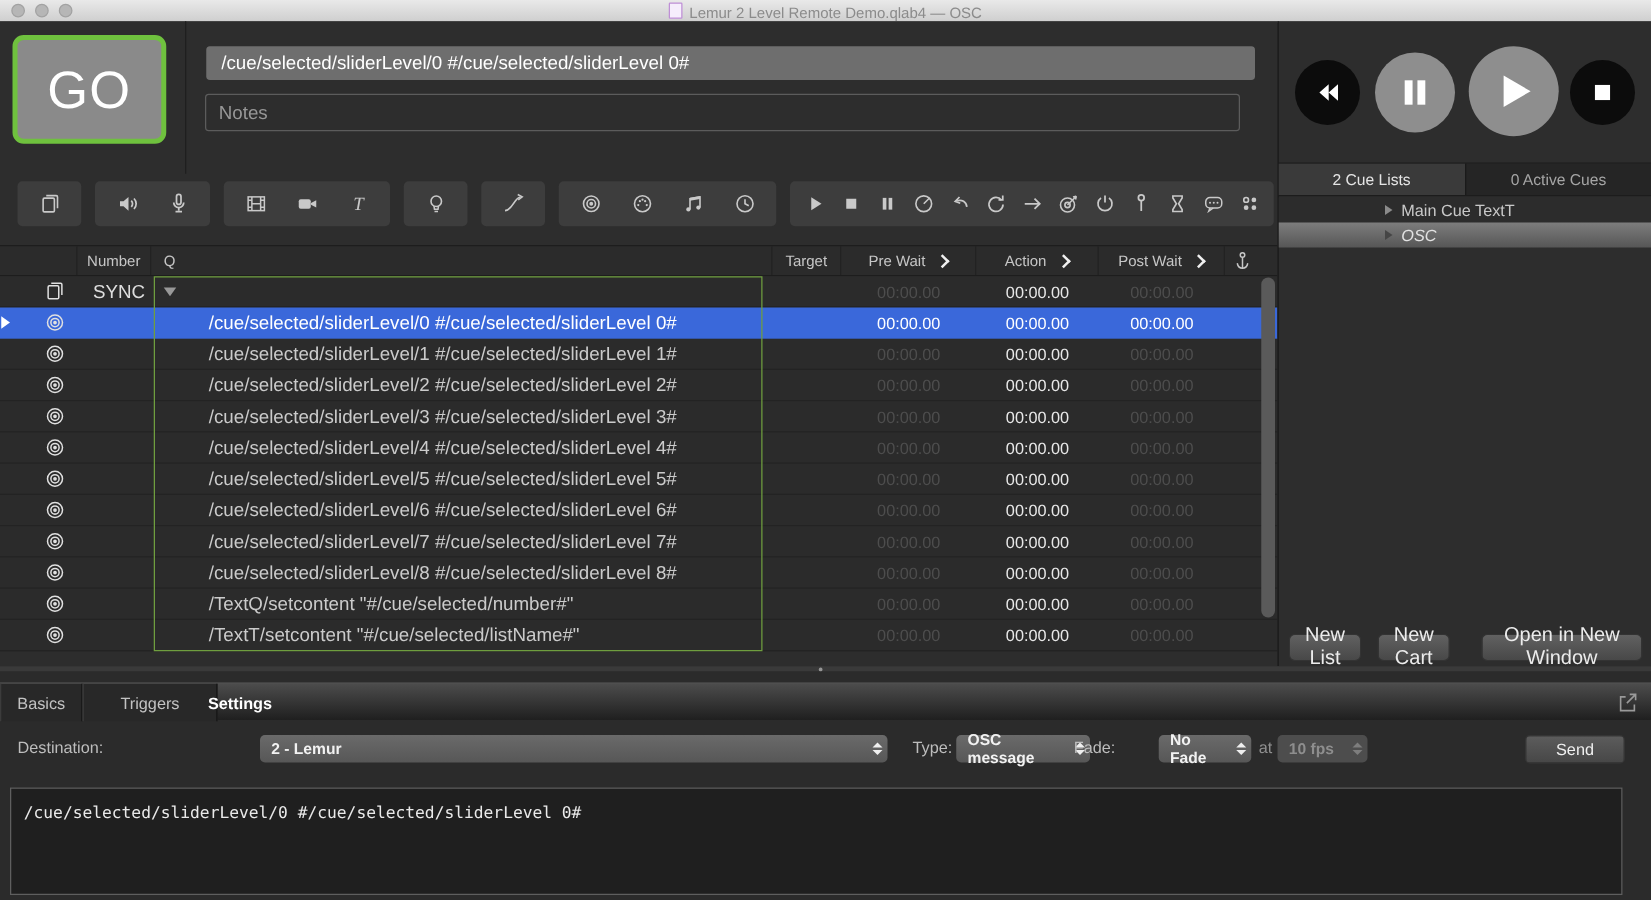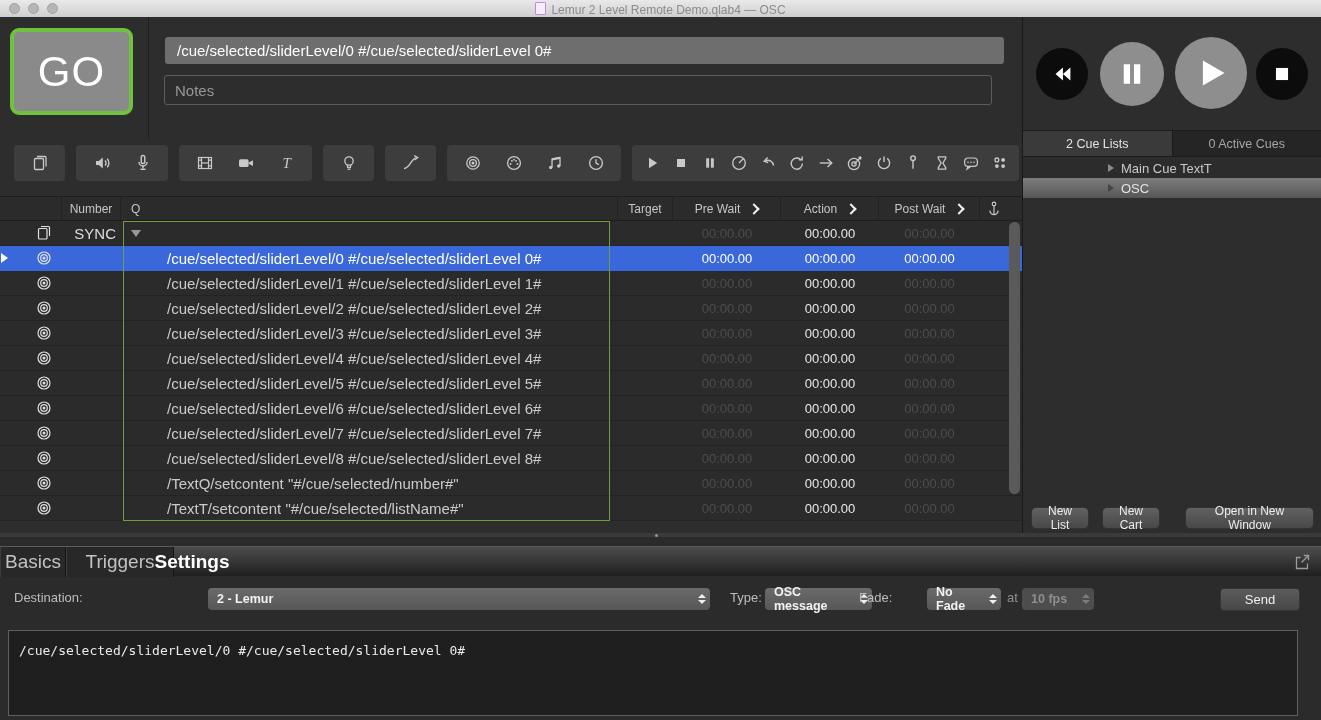--- a/index.html
+++ b/index.html
@@ -65,34 +65,34 @@
   .tp-gray{background:#8e8e8e;}
   .cue-tabs{position:absolute;left:0;top:113px;width:100%;height:27px;display:flex;
     border-top:1px solid #1c1c1c;border-bottom:1px solid #1c1c1c;box-sizing:border-box;}
   .cue-tab{flex:1;display:flex;align-items:center;justify-content:center;font-size:12.5px;cursor:default;}
   .cue-tab.active{background:#3a3a3a;color:#e4e4e4;}
   .cue-tab.inactive{background:#252525;color:#a5a5a5;border-left:1px solid #1a1a1a;}
   .cl-row{position:absolute;left:0;width:100%;height:20px;display:flex;align-items:center;font-size:13px;cursor:default;}
   .cl-row .tri{width:0;height:0;border-top:4px solid transparent;border-bottom:4px solid transparent;
     border-left:6px solid #8a8a8a;margin-left:85px;margin-right:7px;}
   .cl-row.plain{background:#2c2c2c;color:#c8c8c8;}
-  .cl-row.sel{background:linear-gradient(#7d7d7d,#565656);color:#e2e2e2;}
+  .cl-row.sel{background:linear-gradient(#7d7d7d,#565656);color:#e2e2e2;font-style:italic;}
   .cl-row.sel .tri{border-left-color:#454545;}
   .sb-buttons{position:absolute;left:0;top:490px;width:100%;height:22px;}
   .sb-btn{position:absolute;height:22px;background:linear-gradient(#616161,#484848);border:1px solid #333;
-    border-radius:5px;color:#ececec;font-size:12px;display:flex;align-items:center;justify-content:center;
+    border-radius:5px;color:#ececec;font-size:16px;display:flex;align-items:center;justify-content:center;
     box-sizing:border-box;cursor:default;padding:0 8px;}
   
   .bottom{position:absolute;left:0;top:533px;width:1321px;height:187px;background:#2b2b2b;}
   .splitter{position:absolute;left:0;top:0;width:100%;height:4px;background:#3a3a3a;}
   .splitter .dot{position:absolute;left:655px;top:1px;width:3px;height:3px;border-radius:50%;background:#969696;}
   .insp-tabbar{position:absolute;left:0;top:13px;width:100%;height:30px;
     background:linear-gradient(#4c4c4c,#1f1f1f);border-top:1px solid #5a5a5a;box-sizing:border-box;}
   .insp-tab{position:absolute;top:0;height:30px;display:flex;align-items:center;justify-content:center;
-    font-size:19px;color:#c2c2c2;cursor:default;box-sizing:border-box;}
+    font-size:13px;color:#c2c2c2;cursor:default;box-sizing:border-box;}
   .insp-tab.inactive{background:#282828;border-right:1px solid #141414;border-left:1px solid #3c3c3c;}
   .insp-tab.active{background:transparent;color:#fff;font-weight:bold;}
   .popout{position:absolute;right:9px;top:19px;}
   .srow-label{position:absolute;font-size:13px;color:#bdbdbd;top:57px;}
   .srow-label.dim{color:#8f8f8f;}
   .dd{position:absolute;top:55px;height:22px;background:linear-gradient(#6a6a6a,#575757);border-radius:4px;
     color:#f2f2f2;font-size:12.5px;font-weight:bold;display:flex;align-items:center;
     padding:0 22px 0 9px;box-sizing:border-box;cursor:default;}
   .dd .step{position:absolute;right:4px;top:0;height:100%;display:flex;flex-direction:column;justify-content:center;gap:2px;}
   .dd .step i{display:block;width:0;height:0;border-left:4px solid transparent;border-right:4px solid transparent;}

